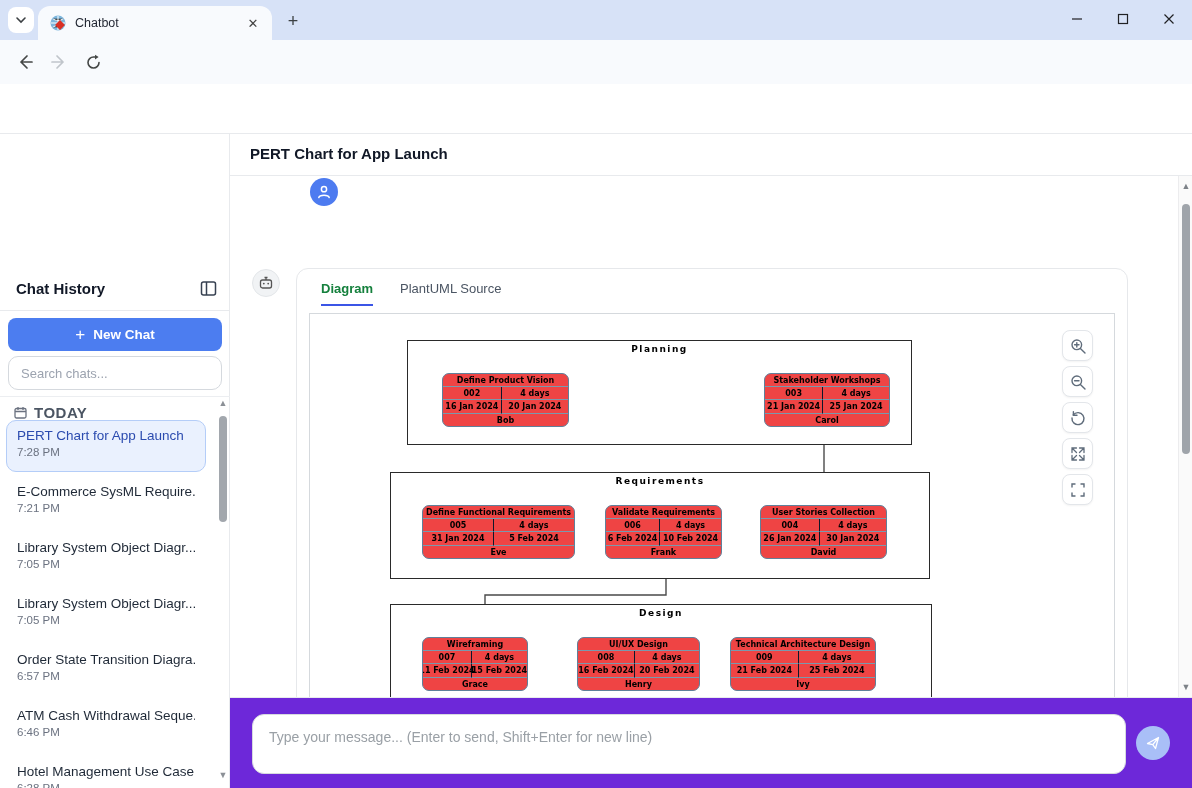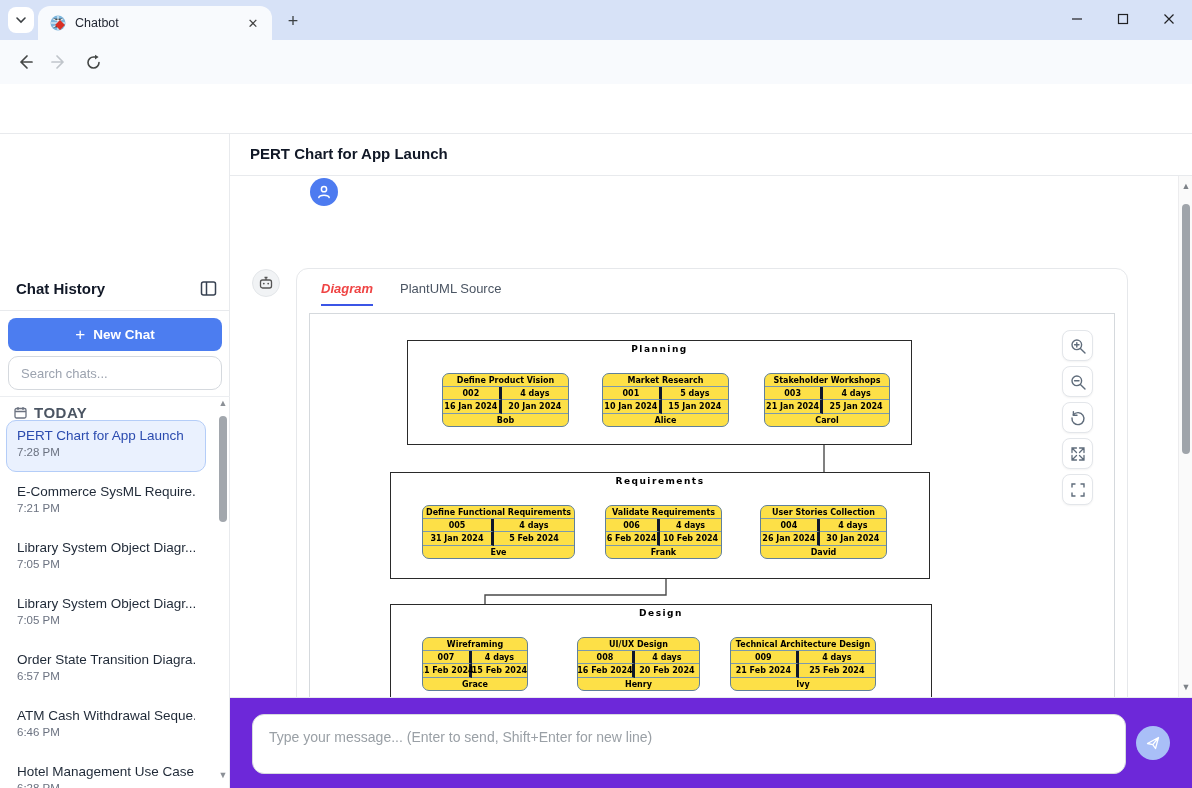--- a/index.html
+++ b/index.html
@@ -56,31 +56,31 @@
   .main { left:230px; top:134px; width:962px; height:654px; }
   .pagetitle-bar { left:0; top:0; width:962px; height:42px; border-bottom:1px solid #e8eaed; background:#fff; }
   .pagetitle { left:20px; top:11px; font-size:15px; font-weight:bold; color:#111827; }
   .chat-area { left:0; top:42px; width:948px; height:521px; overflow:hidden; background:#fff; }
   .u-avatar { left:80px; top:2px; width:28px; height:28px; border-radius:50%; background:#4d7bf0; display:flex; align-items:center; justify-content:center; }
   .u-bubble { left:120px; top:1px; width:782px; min-height:66px; background:#3f68e1; border-radius:10px; color:#fff; font-size:14.5px; line-height:26px; padding:13px 18px; }
   .b-avatar { left:22px; top:93px; width:28px; height:28px; border-radius:50%; background:#f1f3f5; border:1px solid #e3e6e9; display:flex; align-items:center; justify-content:center; }
   .card { left:66px; top:92px; width:832px; height:600px; background:#fff; border:1px solid #e6e8eb; border-radius:12px; }
   .tabs { position:absolute; left:24px; top:12px; display:flex; gap:27px; }
   .tabbtn { font-size:13px; color:#4b5563; padding-bottom:10px; position:relative; }
-  .tabbtn.active { color:#ef4444; font-weight:bold;font-style:italic; }
+  .tabbtn.active { color:#15803d; font-weight:bold; }
   .tabbtn.active::after { content:""; position:absolute; left:0; right:0; bottom:0; height:2.5px; background:#3b55e6; }
   .panel { position:absolute; left:12px; top:44px; width:806px; height:540px; border:1px solid #d5d9dd; background:#fff; font-family:"DejaVu Sans",sans-serif; }
   .d-title { position:absolute; width:100%; top:4px; text-align:center; font-size:9.5px; font-weight:bold; letter-spacing:1px; color:#000; }
   .sect { position:absolute; border:1.6px solid #2a2a2a; background:#fff; }
   .sect-label { position:absolute; width:100%; top:3px; text-align:center; font-size:9px; font-weight:bold; letter-spacing:1.5px; color:#000; }
-  .task { position:absolute; height:54px; background:#fde047; border:1px solid #60809a; border-radius:7px; display:grid; grid-template-columns:47% 53%; grid-template-rows:13px 13px 14px 13px; overflow:hidden; font-size:8px; font-weight:bold; color:#000; }
+  .task { position:absolute; height:54px; background:#ef4444; border:1px solid #60809a; border-radius:7px; display:grid; grid-template-columns:47% 53%; grid-template-rows:13px 13px 14px 13px; overflow:hidden; font-size:8px; font-weight:bold; color:#000; }
   .task > div { display:flex; align-items:center; justify-content:center; white-space:nowrap; border-bottom:1px solid #7b99ad; }
   .t-name,.t-owner { grid-column:1 / 3; }
   .t-owner { border-bottom:none !important; }
-  .t-id,.t-start { border-right:3px solid #0f172a;text-align:right; }
+  .t-id,.t-start { border-right:1px solid #0f172a;text-align:right; }
   .edges { position:absolute; left:0; top:0; pointer-events:none; }
   .zoombar { left:832px; top:154px; display:flex; flex-direction:column; gap:5px; }
   .zbtn { width:31px; height:31px; background:#fff; border:1px solid #e3e6ea; border-radius:8px; display:flex; align-items:center; justify-content:center; box-shadow:0 1px 2px rgba(0,0,0,.05); color:#5f6c7b; }
   .m-sbar { left:948px; top:42px; width:14px; height:521px; background:#fafafa; border-left:1px solid #ececee; }
   .m-thumb { left:3px; top:28px; width:8px; height:250px; background:#9fa4aa; border-radius:4px; }
   .m-arrow { left:2px; width:10px; height:10px; color:#7d8288; font-size:9px; line-height:10px; text-align:center; }
   .input-bar { left:0; top:563px; width:962px; height:91px; border-top:1px solid #e8eaed; background:#6d28d9; }
   .msg-input { left:22px; top:16px; width:874px; height:60px; border:1px solid #d7dadf; border-radius:12px; padding:14px 16px; font-size:14px; font-family:"Liberation Sans",sans-serif; color:#111; resize:none; }
   .msg-input::placeholder { color:#9aa0a6; }
   .send-btn { left:906px; top:28px; width:34px; height:34px; border:none; border-radius:50%; background:#a9bff7; display:flex; align-items:center; justify-content:center; }
@@ -303,28 +303,20 @@
             <div class="sect-label">Planning</div>
           </div>
           <div class="task" style="left: 132px; top: 59px; width: 127px;">
             <div class="t-name">Define Product Vision</div>
             <div class="t-id">002</div>
             <div class="t-dur">4 days</div>
             <div class="t-start">16 Jan 2024</div>
             <div class="t-end">20 Jan 2024</div>
             <div class="t-owner">Bob</div>
           </div>
-          <div class="task" style="left: 292px; top: 59px; width: 127px;">
-            <div class="t-name">Market Research</div>
-            <div class="t-id">001</div>
-            <div class="t-dur">5 days</div>
-            <div class="t-start">10 Jan 2024</div>
-            <div class="t-end">15 Jan 2024</div>
-            <div class="t-owner">Alice</div>
-          </div>
           <div class="task" style="left: 454px; top: 59px; width: 126px;">
             <div class="t-name">Stakeholder Workshops</div>
             <div class="t-id">003</div>
             <div class="t-dur">4 days</div>
             <div class="t-start">21 Jan 2024</div>
             <div class="t-end">25 Jan 2024</div>
             <div class="t-owner">Carol</div>
           </div>
           <div class="sect" style="left: 80px; top: 158px; width: 540px; height: 107px;">
             <div class="sect-label">Requirements</div>

